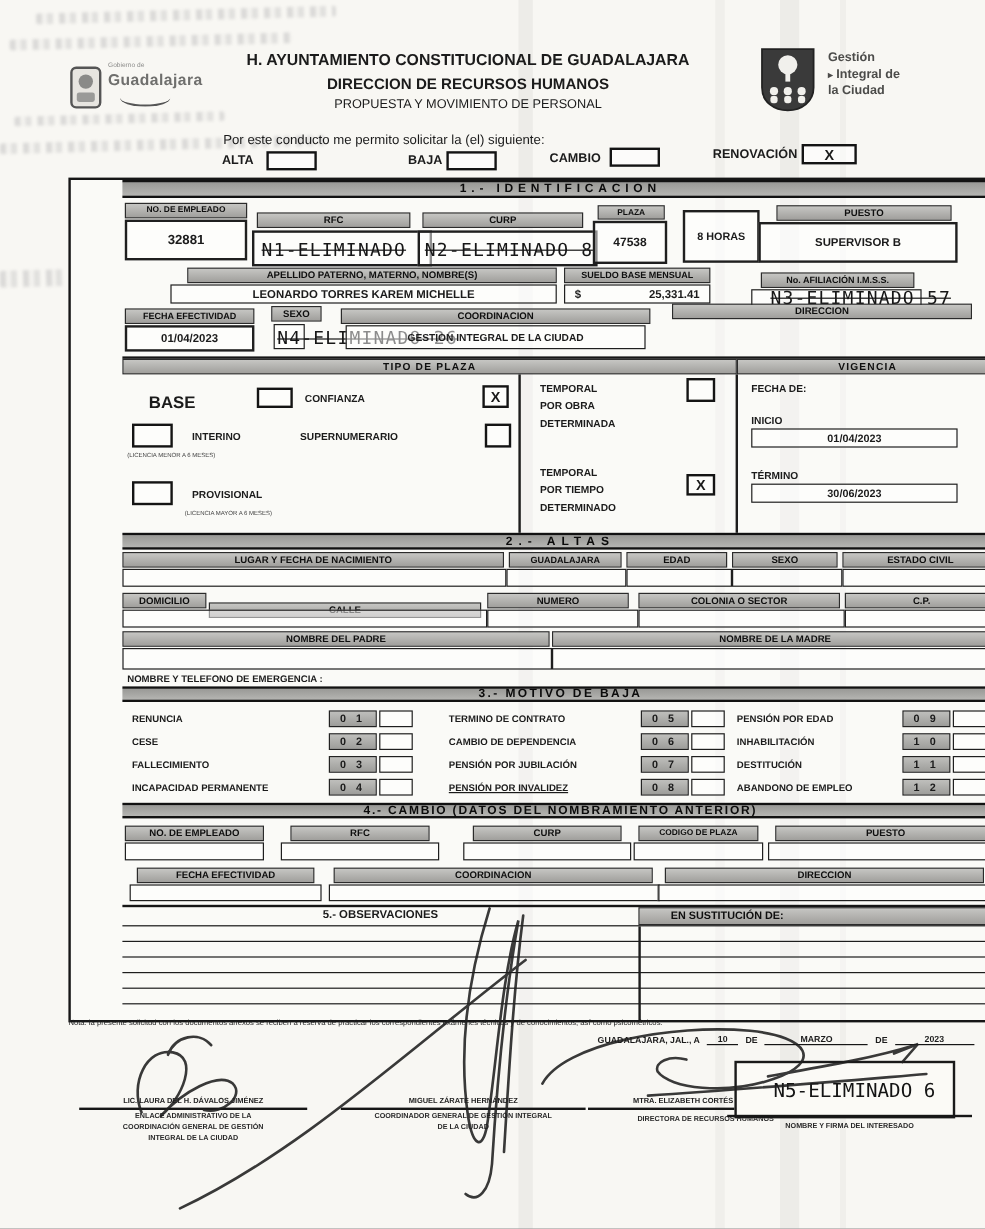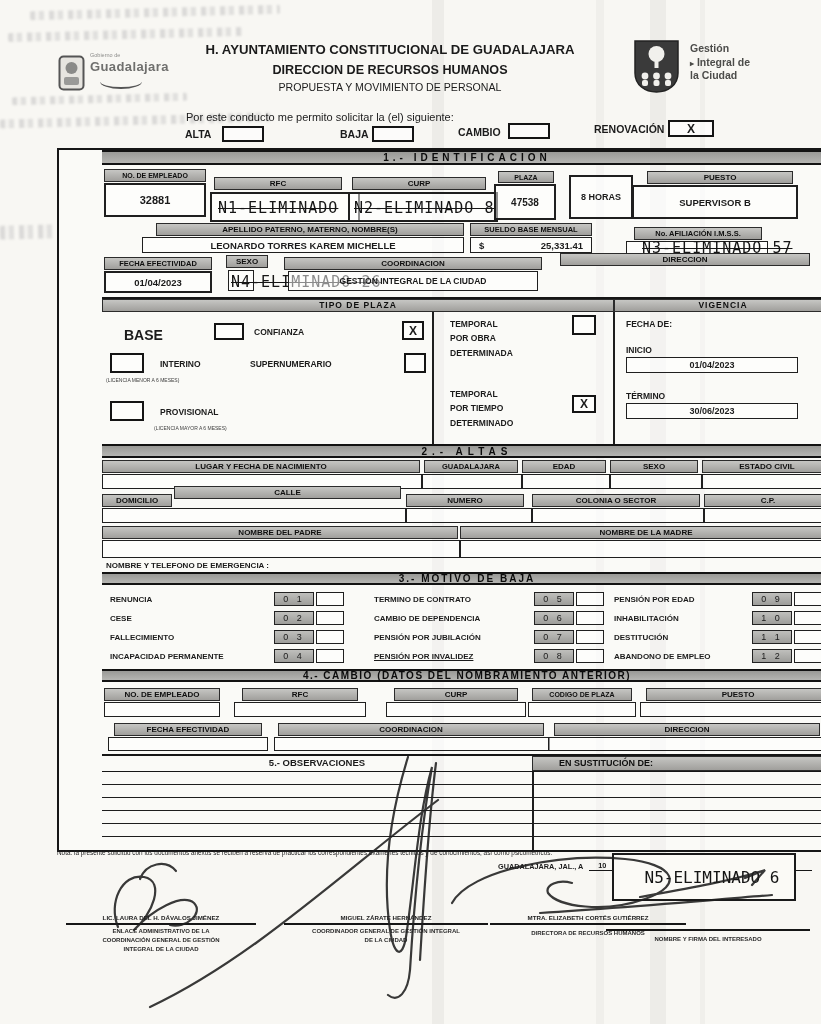--- a/index.html
+++ b/index.html
@@ -18,21 +18,21 @@
     border-top:2px solid #121212;border-bottom:2px solid #121212;display:flex;align-items:center;
     justify-content:center;font-weight:bold;font-size:10px;letter-spacing:4px;color:#0b0b0b;box-sizing:border-box;}
   .lbl{font-weight:bold;line-height:1.25;}
   .pre{white-space:pre-line;}
   .redact{font-family:"DejaVu Sans Mono",monospace;font-size:15px;color:#161616;
     text-decoration:line-through;white-space:nowrap;letter-spacing:1px;}
   .redactbox{font-family:"DejaVu Sans Mono",monospace;font-size:16px;color:#141414;
     border:2.5px solid #1a1a1a;background:#fbfaf6;display:flex;align-items:center;
     justify-content:center;white-space:nowrap;box-sizing:border-box;}
   .code{background:linear-gradient(180deg,#bfbfbc,#9d9d9a);border:1.5px solid #222;
-    display:flex;align-items:center;justify-content:center;font-weight:normal;font-size:9px;
+    display:flex;align-items:center;justify-content:center;font-weight:bold;font-size:9px;
     letter-spacing:3px;box-sizing:border-box;}
   .mot-lbl{font-size:8px;font-weight:bold;}
   .rule{border-top:1.5px solid #161616;height:0;}
   .sig-name{font-size:6.2px;font-weight:bold;text-align:center;color:#222;}
   .sig-title{font-size:6px;font-weight:bold;text-align:center;color:#2a2a2a;line-height:1.5;}
   .streak{position:absolute;top:0;bottom:0;pointer-events:none;}
   .artifact{position:absolute;filter:blur(1.2px);transform:rotate(-1.5deg);opacity:.5;border-radius:2px;pointer-events:none;
     background:repeating-linear-gradient(90deg,rgba(105,105,112,.4) 0 5px,rgba(105,105,112,.06) 5px 9px,rgba(105,105,112,.32) 9px 14px,transparent 14px 19px);}
   .obsline{border-bottom:1.5px solid #1d1d1d;box-sizing:border-box;}
   .u{border-bottom:1.2px solid #161616;text-align:center;font-weight:bold;}
@@ -193,21 +193,21 @@
       <div class="bar abs" style="left:420px;top:2px;width:84px;height:13px;">EDAD</div>
       <div class="bar abs" style="left:508px;top:2px;width:88px;height:13px;">SEXO</div>
       <div class="bar abs" style="left:600px;top:2px;width:130px;height:13px;">ESTADO CIVIL</div>
       <div class="vbox thin abs" style="left:0;top:16px;width:320px;height:15px;"></div>
       <div class="vbox thin abs" style="left:320px;top:16px;width:100px;height:15px;"></div>
       <div class="vbox thin abs" style="left:420px;top:16px;width:88px;height:15px;"></div>
       <div class="vbox thin abs" style="left:508px;top:16px;width:92px;height:15px;"></div>
       <div class="vbox thin abs" style="left:600px;top:16px;width:130px;height:15px;"></div>
 
       <div class="bar abs" style="left:0;top:36px;width:70px;height:13px;">DOMICILIO</div>
-      <div class="bar abs" style="left:72px;top:28px;width:227px;height:13px;">CALLE</div>
+      <div class="bar abs" style="left:72px;top:44px;width:227px;height:13px;">CALLE</div>
       <div class="bar abs" style="left:304px;top:36px;width:118px;height:13px;">NUMERO</div>
       <div class="bar abs" style="left:430px;top:36px;width:168px;height:13px;">COLONIA O SECTOR</div>
       <div class="bar abs" style="left:602px;top:36px;width:128px;height:13px;">C.P.</div>
       <div class="vbox thin abs" style="left:0;top:50px;width:304px;height:15px;"></div>
       <div class="vbox thin abs" style="left:304px;top:50px;width:126px;height:15px;"></div>
       <div class="vbox thin abs" style="left:430px;top:50px;width:172px;height:15px;"></div>
       <div class="vbox thin abs" style="left:602px;top:50px;width:128px;height:15px;"></div>
 
       <div class="bar abs" style="left:0;top:68px;width:356px;height:13px;">NOMBRE DEL PADRE</div>
       <div class="bar abs" style="left:358px;top:68px;width:372px;height:13px;">NOMBRE DE LA MADRE</div>
@@ -313,21 +313,21 @@
 
   <div class="sig-name abs" style="left:288px;top:914px;width:196px;">MIGUEL ZÁRATE HERNÁNDEZ</div>
   <div class="rule abs" style="left:284px;top:923px;width:204px;border-top-width:2px;"></div>
   <div class="sig-title pre abs" style="left:284px;top:927px;width:204px;">COORDINADOR GENERAL DE GESTIÓN INTEGRAL
 DE LA CIUDAD</div>
 
   <div class="sig-name abs" style="left:494px;top:914px;width:188px;">MTRA. ELIZABETH CORTÉS GUTIÉRREZ</div>
   <div class="rule abs" style="left:490px;top:923px;width:196px;border-top-width:2px;"></div>
   <div class="sig-title abs" style="left:490px;top:929px;width:196px;">DIRECTORA DE RECURSOS HUMANOS</div>
 
-  <div class="redactbox abs" style="left:612px;top:853px;width:184px;height:48px;padding-left:16px;">N5-ELIMINADO 6</div>
+  <div class="redactbox abs" style="left:612px;top:884px;width:184px;height:48px;padding-left:16px;">N5-ELIMINADO 6</div>
   <div class="rule abs" style="left:606px;top:929px;width:204px;border-top-width:2px;"></div>
   <div class="sig-title abs" style="left:606px;top:935px;width:204px;">NOMBRE Y FIRMA DEL INTERESADO</div>
 
   <svg class="abs" style="left:0;top:745px;pointer-events:none;" width="821" height="279" viewBox="0 0 821 279">
     <g fill="none" stroke="#1f1f1f" stroke-width="2.2" stroke-linecap="round" opacity="0.88">
       <path d="M408,12 C390,70 382,130 390,185 C394,210 402,215 406,192 C414,140 418,70 432,22 C420,90 414,160 410,225 C408,248 398,258 388,250"></path>
       <path d="M436,18 C428,80 424,150 420,215"></path>
       <path d="M150,262 C250,215 340,130 438,55"></path>
       <path d="M118,182 C108,158 122,128 144,132 C166,136 152,170 134,185 M134,185 C152,165 182,148 194,158 C204,168 186,184 170,180 M140,134 C146,118 166,114 176,126"></path>
       <path d="M452,158 C470,125 560,108 625,114 C675,119 685,140 645,154 C605,168 558,162 548,148 C545,140 558,134 572,138"></path>

